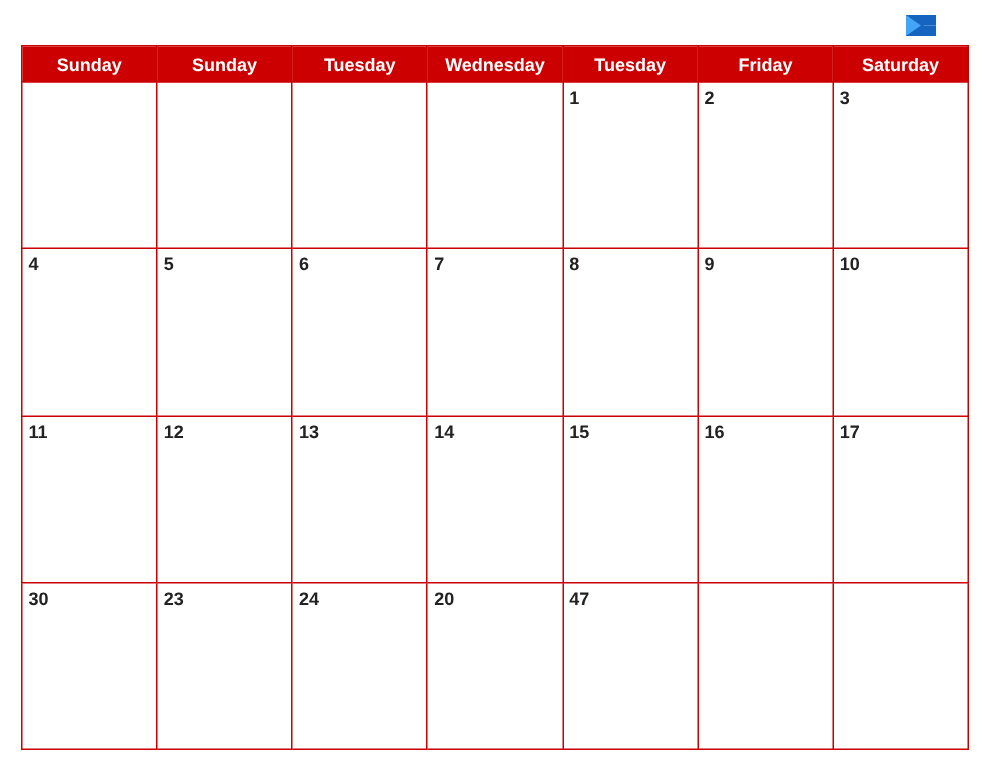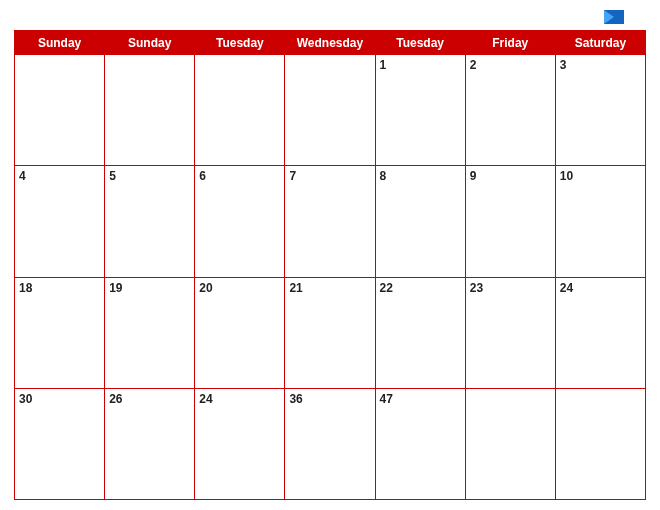--- a/index.html
+++ b/index.html
@@ -139,32 +139,32 @@
         <tr>
           <td><span class="day-num">4</span></td>
           <td><span class="day-num">5</span></td>
           <td><span class="day-num">6</span></td>
           <td><span class="day-num">7</span></td>
           <td><span class="day-num">8</span></td>
           <td><span class="day-num">9</span></td>
           <td><span class="day-num">10</span></td>
         </tr>
         <tr>
-          <td><span class="day-num">18</span></td>
-          <td><span class="day-num">19</span></td>
-          <td><span class="day-num">20</span></td>
-          <td><span class="day-num">21</span></td>
-          <td><span class="day-num">22</span></td>
-          <td><span class="day-num">23</span></td>
-          <td><span class="day-num">24</span></td>
+          <td><span class="day-num">11</span></td>
+          <td><span class="day-num">12</span></td>
+          <td><span class="day-num">13</span></td>
+          <td><span class="day-num">14</span></td>
+          <td><span class="day-num">15</span></td>
+          <td><span class="day-num">16</span></td>
+          <td><span class="day-num">17</span></td>
         </tr>
         <tr>
           <td><span class="day-num">30</span></td>
-          <td><span class="day-num">26</span></td>
+          <td><span class="day-num">23</span></td>
           <td><span class="day-num">24</span></td>
-          <td><span class="day-num">36</span></td>
+          <td><span class="day-num">20</span></td>
           <td><span class="day-num">47</span></td>
           <td></td>
           <td></td>
         </tr>
       </tbody>
   </table>
 </div>
 
 </body></html>

